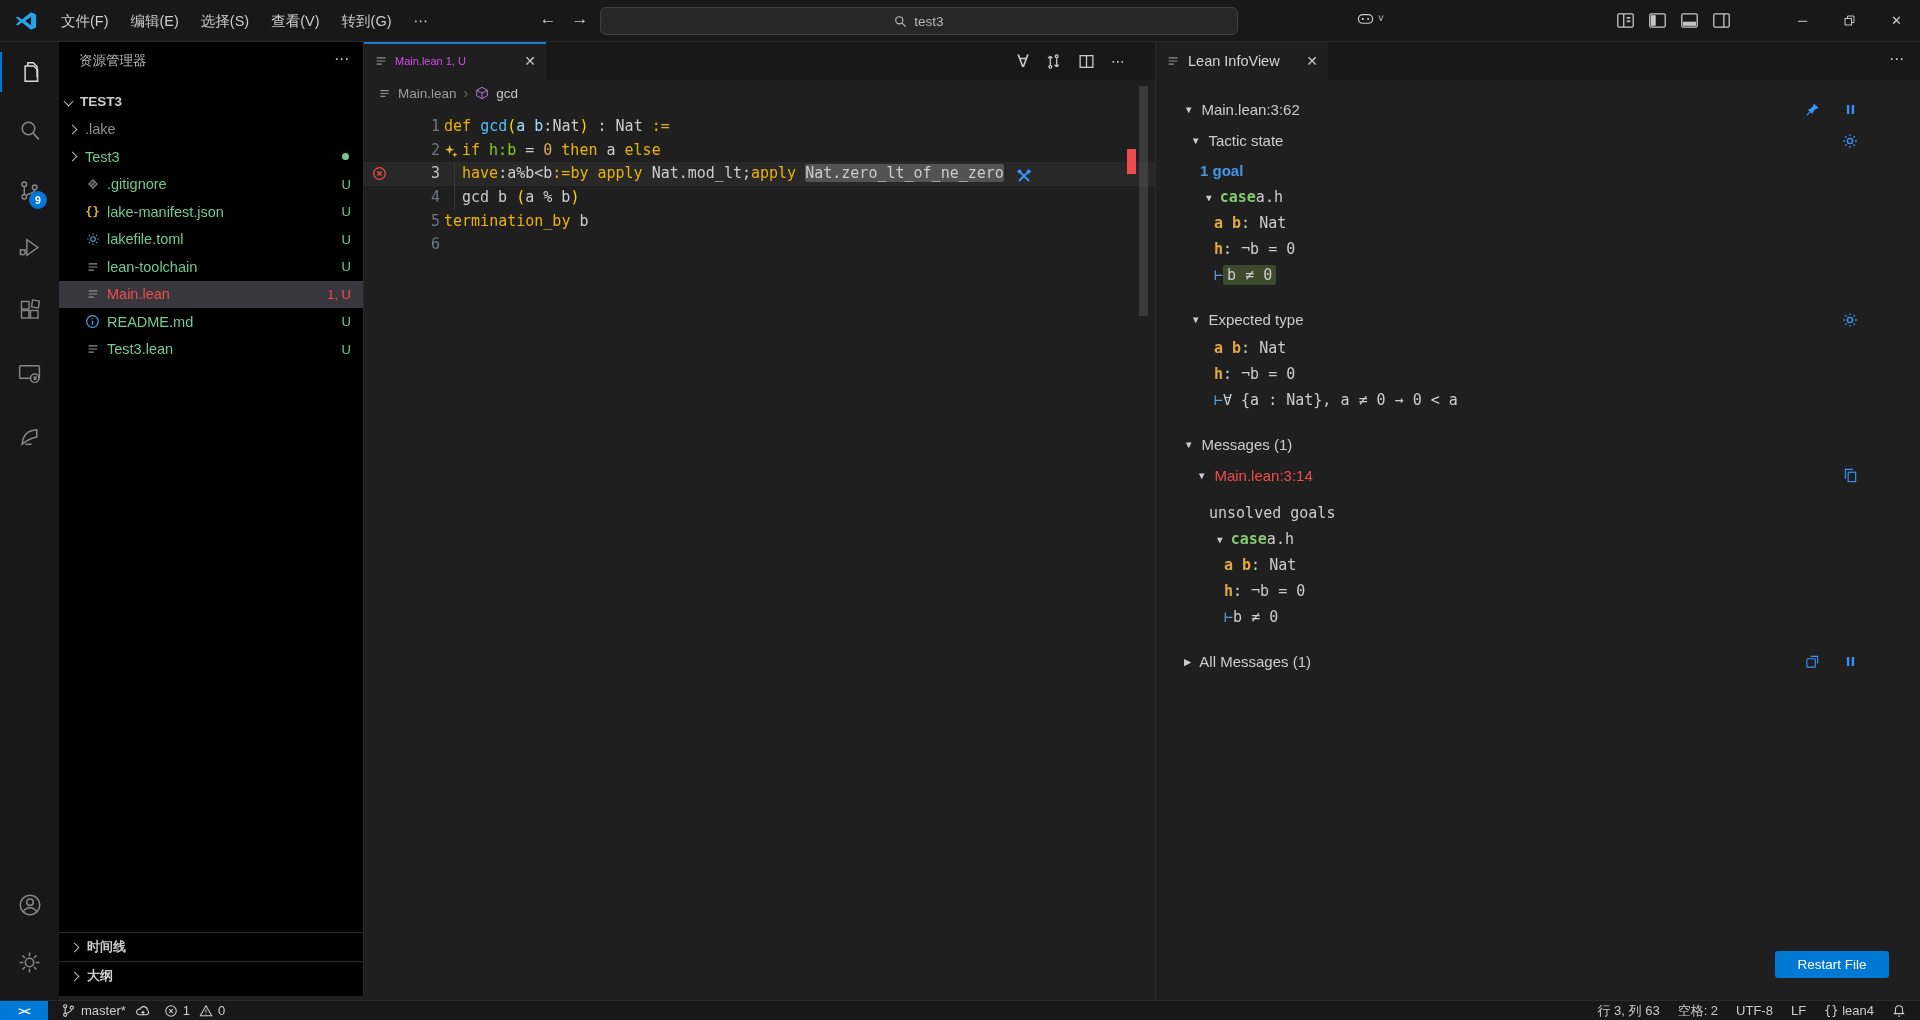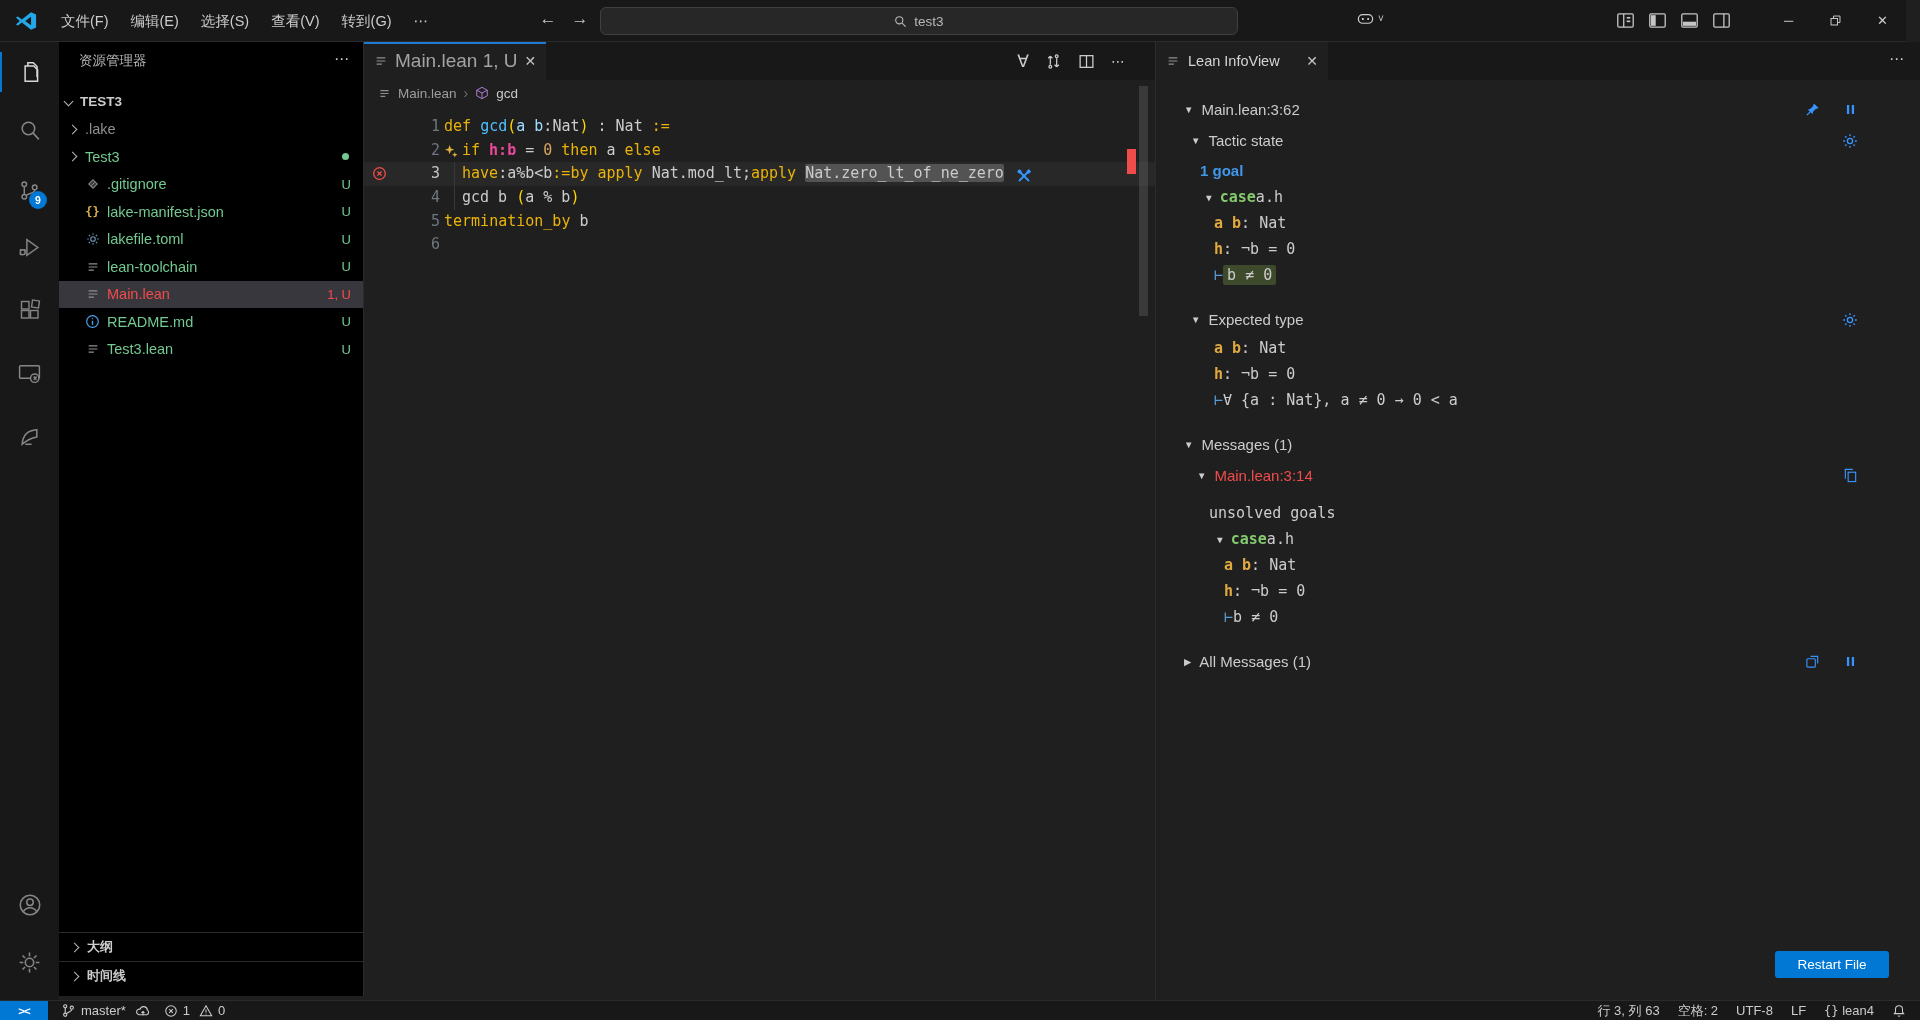--- a/index.html
+++ b/index.html
@@ -1,21 +1,21 @@
 <!DOCTYPE html>
 <html><head>
 <meta charset="utf-8">
 <style>
   *{box-sizing:border-box;margin:0;padding:0}
   html,body{width:1920px;height:1020px;overflow:hidden}
   body{background:#1f1f1f;font-family:"Liberation Sans","DejaVu Sans",sans-serif;color:#ccc;position:relative;font-size:14px}
   svg{display:block}
 
   
-  #titlebar{position:absolute;top:0;left:0;right:14px;height:42px;background:#181818;border-bottom:1px solid #2b2b2b;display:flex;align-items:center;z-index:30}
+  #titlebar{position:absolute;top:0;left:0;right:0;height:42px;background:#181818;border-bottom:1px solid #2b2b2b;display:flex;align-items:center;z-index:30}
   #vscode-logo{margin:0 13px 0 15px}
   .menu{padding:0 11px;height:28px;line-height:28px;font-size:14.5px;color:#cccccc;border-radius:5px;cursor:default}
   .navarrow{position:absolute;top:9px;font-size:17px;color:#c5c5c5;width:24px;text-align:center}
   #search-box{position:absolute;left:600px;top:7px;width:638px;height:28px;background:#272727;border:1px solid #404040;border-radius:6px;display:flex;align-items:center;justify-content:center;gap:7px;color:#b8b8b8;font-size:13.5px}
   #copilot{position:absolute;left:1356px;top:10px;display:flex;align-items:center;gap:3px;color:#cccccc}
   #layout-icons{position:absolute;left:1616px;top:11px;display:flex;gap:13px;color:#c5c5c5}
   #win-controls{position:absolute;right:0;top:0;height:41px;display:flex}
   .winbtn{width:47px;height:100%;display:flex;align-items:center;justify-content:center;color:#cccccc;font-size:13px}
 
   
@@ -47,21 +47,21 @@
   .dot{position:absolute;right:14px;width:7px;height:7px;border-radius:50%;background:#73c991}
   .json-b{color:#d8b04a;font-weight:700;font-family:"DejaVu Sans Mono",monospace;font-size:12px}
   #sb-sections{position:absolute;bottom:6px;left:0;right:0}
   .sbsec{height:29px;border-top:1px solid #2b2b2b;display:flex;align-items:center;padding-left:12px;font-weight:700;font-size:13px;gap:9px;color:#cccccc}
 
   
   #editor{position:absolute;top:42px;left:364px;width:791px;bottom:20px;background:#1f1f1f}
   #etabs{height:38px;background:#181818;display:flex;position:relative}
   #etab{width:182px;background:#1f1f1f;display:flex;align-items:center;padding:0 10px;gap:7px;position:relative}
   #etab::before{content:"";position:absolute;top:0;left:0;right:0;height:1.5px;background:#1f7ad1}
-  .tab-label{font-size:19px;color:#a3a3a3;white-space:nowrap}
+  .tab-label{font-size:11px;color:#d946ef;white-space:nowrap}
   .tab-close{margin-left:auto;color:#c5c5c5;font-size:14px}
   #etools{position:absolute;right:30px;top:0;height:38px;display:flex;align-items:center;gap:16px;color:#cccccc}
   .forall{font-size:17px;font-family:"DejaVu Sans",sans-serif}
   #breadcrumb{height:26px;display:flex;align-items:center;padding-left:14px;gap:7px;font-size:13.5px;color:#9d9d9d}
   .bc-sep{color:#6e6e6e;font-size:14px}
   #codearea{position:absolute;top:64px;left:0;right:0;bottom:0;overflow:hidden}
   #code-lines{position:absolute;top:9px;left:0;right:0;font-family:"DejaVu Sans Mono","DejaVu Sans",monospace;font-size:15px}
   .code-line{height:23.7px;line-height:23.7px;display:flex;position:relative;white-space:pre}
   .code-line.cur{background:rgba(255,255,255,0.045)}
   .ln{width:76px;text-align:right;color:#6e7681;flex:none}
@@ -70,21 +70,21 @@
   .gut-err{position:absolute;left:8px;top:4px;width:15px;height:15px}
   .sparkle{display:inline-block;width:18px;vertical-align:middle;transform:translateY(1px)}
   .wrench{display:inline-block;margin-left:12px;color:#3794ff;vertical-align:middle;transform:translateY(2px)}
   .indent-guide{position:absolute;left:90px;top:47.4px;height:47.4px;width:1px;background:#383838}
   .kw{color:#eab308}
   .fn{color:#4fc1ff}
   .br{color:#ffd700}
   .param{color:#9cdcfe}
   .pl{color:#cccccc}
   .num{color:#d7a65f}
-  .hb{color:#ec4899;font-weight:700}
+  .hb{color:#84cc16;font-weight:400}
   .hl{background:rgba(135,135,135,0.45);border-radius:2px}
   .squig{text-decoration-style:wavy;text-decoration-color:#e45454;text-decoration-thickness:1px;text-underline-offset:4px}
   #ruler-red{position:absolute;right:19px;top:107px;width:9px;height:25px;background:#f14c4c}
   #scroll-slider{position:absolute;right:7px;top:44px;width:9px;height:230px;background:rgba(121,121,121,0.3)}
 
   
   #infoview{position:absolute;top:42px;left:1155px;right:0;bottom:20px;background:#1f1f1f;border-left:1px solid #2b2b2b}
   #ivtabs{height:38px;background:#181818;display:flex;position:relative}
   #ivtab{width:172px;background:#1f1f1f;display:flex;align-items:center;gap:8px;padding:0 10px;font-size:14.5px;color:#d4d4d4}
   #iv-more{position:absolute;right:16px;top:8px;color:#cccccc;font-size:15px}
@@ -332,25 +332,25 @@
             <path d="M3 4.5 H13 M3 8 H13 M3 11.5 H9"></path>
           </svg>
         </span>
         <span class="g">Test3.lean</span>
         <span class="badge">U</span>
       </div>
     </div>
   <div id="sb-sections">
     <div class="sbsec">
         <span class="chev r"></span>
-        <span>大纲</span>
+        <span>时间线</span>
       </div>
     <div class="sbsec">
         <span class="chev r"></span>
-        <span>时间线</span>
+        <span>大纲</span>
       </div>
   </div>
 </div>
 
 <div id="editor">
   <div id="etabs">
     <div id="etab">
       <span>
           <svg width="14" height="14" viewBox="0 0 16 16" fill="none" stroke="#8f8f8f" stroke-width="1.4">
             <path d="M3 4.5 H13 M3 8 H13 M3 11.5 H9"></path>

